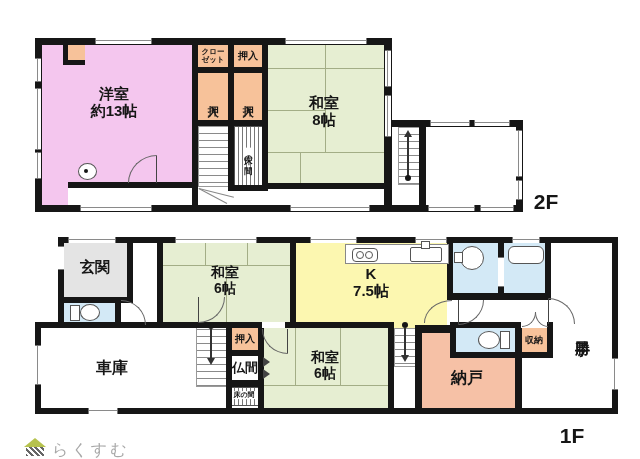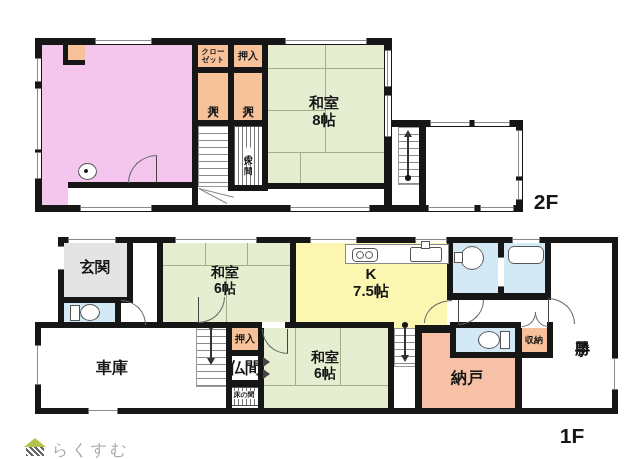--- a/index.html
+++ b/index.html
@@ -91,20 +91,24 @@
   <div class="winv" style="left:385px;top:95px;height:40px"></div>
   <div class="winh" style="left:80px;top:205px;width:70px"></div>
   <div class="winh" style="left:290px;top:205px;width:78px"></div>
   <div class="winh" style="left:430px;top:120px;width:38px"></div>
   <div class="winh" style="left:474px;top:120px;width:34px"></div>
   <div class="winv" style="left:516px;top:130px;height:45px"></div>
   <div class="winv" style="left:516px;top:180px;height:18px"></div>
   <div class="winh" style="left:428px;top:205px;width:45px"></div>
   <div class="winh" style="left:480px;top:205px;width:32px"></div>
 
+  <div class="lb" style="left:114px;top:103px;font-size:15px">
+    <span style="display:block">洋室</span>
+    <span style="display:block">約13帖</span>
+  </div>
   <div class="lb" style="left:324px;top:112px;font-size:15px">
     <span style="display:block">和室</span>
     <span style="display:block">8帖</span>
   </div>
   <div class="lb" style="left:213px;top:56px;font-size:7.5px;white-space:normal;width:26px">クローゼット</div>
   <div class="lb" style="left:248px;top:56px;font-size:10px">押入</div>
   <div class="lb vert" style="left:213px;top:97px;font-size:11px">押入</div>
   <div class="lb vert" style="left:248px;top:97px;font-size:11px">押入</div>
   <div class="lb vert" style="left:248px;top:155px;font-size:8.5px;background:#fff;padding:1px 0">床の間</div>
   <div class="lb" style="left:546px;top:202px;font-size:21px">2F</div>
@@ -212,21 +216,21 @@
   <div class="lb" style="left:112px;top:368px;font-size:16px">車庫</div>
   <div class="lb" style="left:225px;top:281px;font-size:14px">
     <span style="display:block">和室</span>
     <span style="display:block">6帖</span>
   </div>
   <div class="lb" style="left:371px;top:283px;font-size:15px">
     <span style="display:block">K</span>
     <span style="display:block">7.5帖</span>
   </div>
   <div class="lb" style="left:245px;top:339px;font-size:10px">押入</div>
-  <div class="lb" style="left:245px;top:368px;font-size:16px">仏間</div>
+  <div class="lb" style="left:245px;top:368px;font-size:13px">仏間</div>
   <div class="lb" style="left:244px;top:395px;font-size:7px;background:#fff;padding:0 1px">床の間</div>
   <div class="lb" style="left:325px;top:366px;font-size:14px">
     <span style="display:block">和室</span>
     <span style="display:block">6帖</span>
   </div>
   <div class="lb" style="left:467px;top:378px;font-size:16px">納戸</div>
   <div class="lb" style="left:534px;top:340px;font-size:9px">収納</div>
   <div class="lb vert" style="left:582px;top:330px;font-size:15px">勝手口</div>
   <div class="lb" style="left:572px;top:436px;font-size:21px">1F</div>
 

